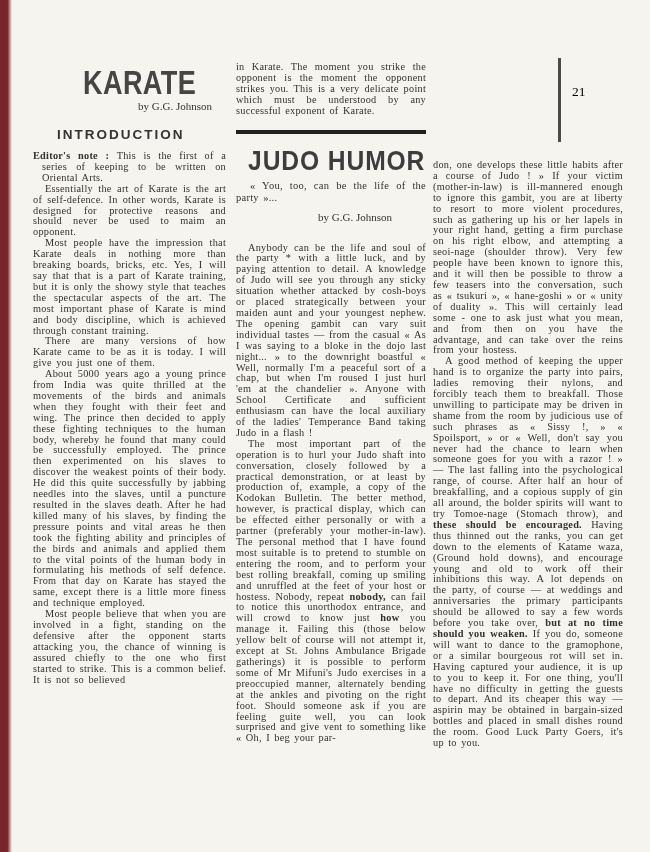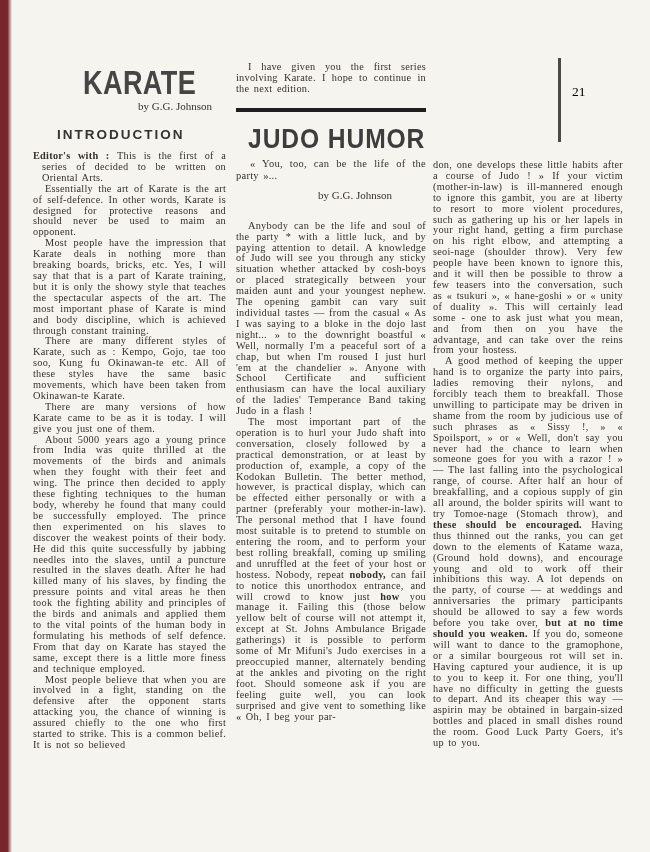--- a/index.html
+++ b/index.html
@@ -69,33 +69,32 @@
 <body>
 
 <div class="sheet">
   <div class="edge"></div>
 
   <div class="col col1">
     <h1 class="karate-title"><span class="squeeze">KARATE</span></h1>
     <div class="byline">by G.G. Johnson</div>
     <h2 class="intro-heading">INTRODUCTION</h2>
     <div class="paras">
-        <p class="hang"><span class="b">Editor's with : </span><span>This is the first of a series of decided to be written on Oriental Arts.</span></p>
+        <p class="hang"><span class="b">Editor's note : </span><span>This is the first of a series of keeping to be written on Oriental Arts.</span></p>
         <p class="indent"><span>Essentially the art of Karate is the art of self-defence. In other words, Karate is designed for protective reasons and should never be used to maim an opponent.</span></p>
         <p class="indent"><span>Most people have the impression that Karate deals in nothing more than breaking boards, bricks, etc. Yes, I will say that that is a part of Karate training, but it is only the showy style that teaches the spectacular aspects of the art. The most important phase of Karate is mind and body discipline, which is achieved through constant training.</span></p>
-        <p class="indent"><span>There are many different styles of Karate, such as : Kempo, Gojo, tae too soo, Kung fu Okinawan-te etc. All of these styles have the same basic movements, which have been taken from Okinawan-te Karate.</span></p>
         <p class="indent"><span>There are many versions of how Karate came to be as it is today. I will give you just one of them.</span></p>
         <p class="indent"><span>About 5000 years ago a young prince from India was quite thrilled at the movements of the birds and animals when they fought with their feet and wing. The prince then decided to apply these fighting techniques to the human body, whereby he found that many could be successfully employed. The prince then experimented on his slaves to discover the weakest points of their body. He did this quite successfully by jabbing needles into the slaves, until a puncture resulted in the slaves death. After he had killed many of his slaves, by finding the pressure points and vital areas he then took the fighting ability and principles of the birds and animals and applied them to the vital points of the human body in formulating his methods of self defence. From that day on Karate has stayed the same, except there is a little more finess and technique employed.</span></p>
         <p class="indent"><span>Most people believe that when you are involved in a fight, standing on the defensive after the opponent starts attacking you, the chance of winning is assured chiefly to the one who first started to strike. This is a common belief. It is not so believed</span></p>
       </div>
   </div>
 
   <div class="col col2">
     <div class="paras">
-        <p class="indent"><span>I have given you the first series involving Karate. I hope to continue in the next edition.</span></p>
+        <p><span>in Karate. The moment you strike the opponent is the moment the opponent strikes you. This is a very delicate point which must be understood by any successful exponent of Karate.</span></p>
       </div>
     <div class="rule"></div>
     <h1 class="judo-title"><span class="squeeze">JUDO HUMOR</span></h1>
     <div class="judo-subtitle">« You, too, can be the life of the party »...</div>
     <div class="judo-byline">by G.G. Johnson</div>
     <div class="paras judo-body">
         <p class="indent"><span>Anybody can be the life and soul of the party * with a little luck, and by paying attention to detail. A knowledge of Judo will see you through any sticky situation whether attacked by cosh-boys or placed strategically between your maiden aunt and your youngest nephew. The opening gambit can vary suit individual tastes — from the casual « As I was saying to a bloke in the dojo last night... » to the downright boastful « Well, normally I'm a peaceful sort of a chap, but when I'm roused I just hurl 'em at the chandelier ». Anyone with School Certificate and sufficient enthusiasm can have the local auxiliary of the ladies' Temperance Band taking Judo in a flash !</span></p>
         <p class="indent"><span>The most important part of the operation is to hurl your Judo shaft into conversation, closely followed by a practical demonstration, or at least by production of, example, a copy of the Kodokan Bulletin. The better method, however, is practical display, which can be effected either personally or with a partner (preferably your mother-in-law). The personal method that I have found most suitable is to pretend to stumble on entering the room, and to perform your best rolling breakfall, coming up smiling and unruffled at the feet of your host or hostess. Nobody, repeat </span><span class="b">nobody,</span><span> can fail to notice this unorthodox entrance, and will crowd to know just </span><span class="b">how</span><span> you manage it. Failing this (those below yellow belt of course will not attempt it, except at St. Johns Ambulance Brigade gatherings) it is possible to perform some of Mr Mifuni's Judo exercises in a preoccupied manner, alternately bending at the ankles and pivoting on the right foot. Should someone ask if you are feeling guite well, you can look surprised and give vent to something like « Oh, I beg your par-</span></p>
       </div>
   </div>

